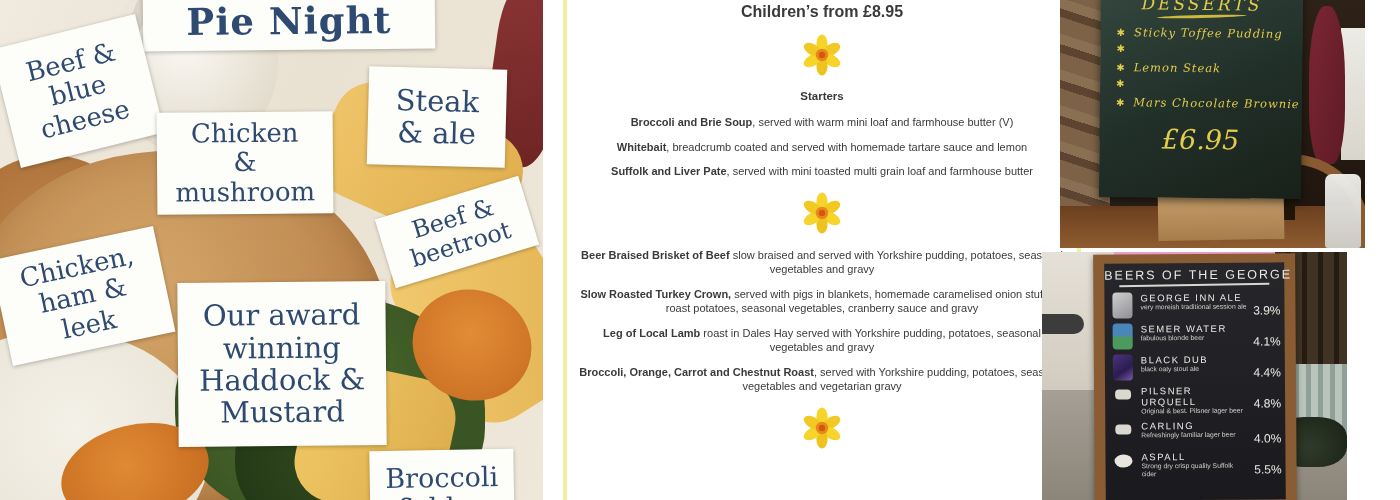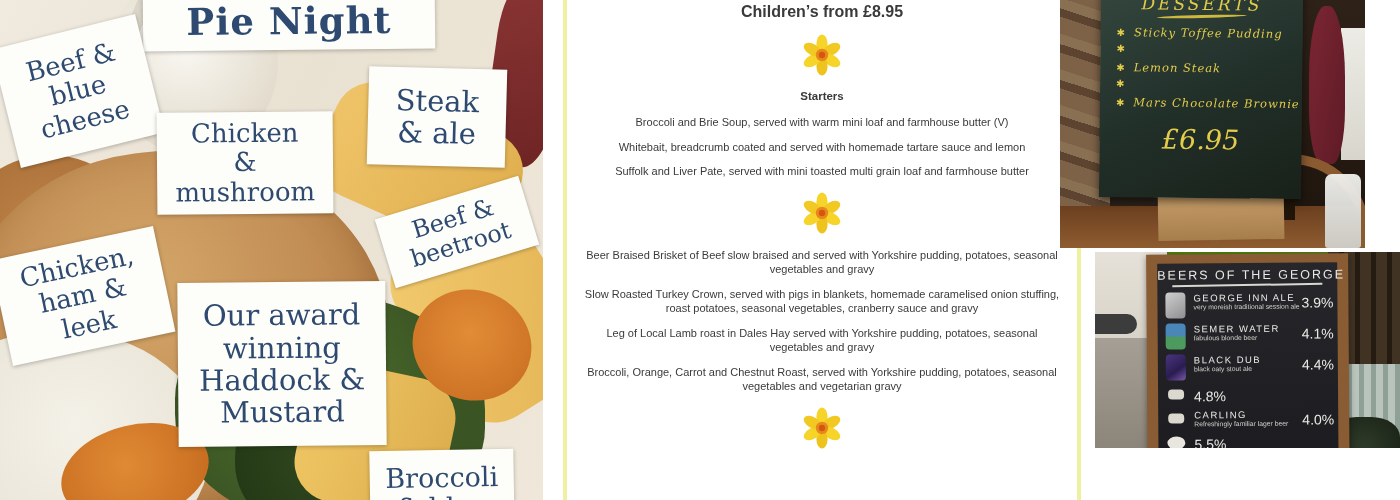--- a/index.html
+++ b/index.html
@@ -49,21 +49,21 @@
   .lbl-haddock{left:178px;top:282px;width:208px;height:164px;font-size:29px;transform:rotate(-.5deg);}
   .lbl-broccoli{left:370px;top:450px;width:144px;height:86px;font-size:27px;transform:rotate(-1deg);}
 
   
   .menu{position:absolute;left:563px;top:0;width:518px;height:500px;box-sizing:border-box;background:#fff;
     border-left:4px solid #eef0a2;border-right:4px solid #eef0a2;text-align:center;color:#3a3a3a;overflow:hidden;}
   .menu-title{font-size:16px;font-weight:bold;margin:3px 0 0;}
   .daffodil{display:block;margin:13px auto 14px;}
   .menu-h{font-size:11.5px;font-weight:bold;margin:0 0 13px;}
   .mi{font-size:11px;line-height:14.5px;margin:0 12px 10px;}
-  .mi b{font-weight:normal;margin-top:44px;}
+  .mi b{font-weight:bold;margin-top:44px;}
 
   
   .photo-rt{position:absolute;left:1060px;top:0;width:305px;height:248px;overflow:hidden;background:#2a2018;}
   .photo-rt .blob{position:absolute;}
   .rt-stone{left:0;top:0;width:50px;height:248px;
     background:repeating-linear-gradient(18deg,#7d6248 0 16px,#5c4430 16px 24px,#8a7052 24px 34px);}
   .rt-roomdark{right:0;top:0;width:130px;height:248px;background:linear-gradient(180deg,#2e2218,#1d140d);}
   .rt-window{right:0;top:28px;width:24px;height:132px;background:linear-gradient(#ecebe5,#d8d6cc);}
   .rt-curtain{right:20px;top:6px;width:36px;height:158px;border-radius:45% 45% 35% 35%;
     background:linear-gradient(100deg,#7c2633,#5e1b26);}
@@ -81,21 +81,21 @@
   .rt-title{margin-top:2px;text-align:center;font-size:17px;letter-spacing:3px;font-style:italic;
     font-family:"DejaVu Serif",serif;}
   .rt-underline{width:90px;height:3px;background:#cdb93e;border-radius:50%;margin:1px auto 8px;transform:rotate(-2deg);}
   .rt-item{display:flex;align-items:center;gap:8px;margin:0 0 4px 16px;font-size:11.5px;font-style:italic;
     font-family:"DejaVu Serif",serif;letter-spacing:1px;}
   .rt-star{font-size:10px;font-style:normal;}
   .rt-lonestar{margin:2px 0 6px 16px;font-size:10px;}
   .rt-price{margin-top:14px;text-align:center;font-size:27px;font-style:italic;font-family:"DejaVu Serif",serif;}
 
   
-  .photo-rb{position:absolute;left:1095px;top:252px;width:305px;height:196px;overflow:hidden;background:#4d7c0f;}
+  .photo-rb{position:absolute;left:1042px;top:252px;width:305px;height:248px;overflow:hidden;background:#f9a8d4;}
   .photo-rb .blob{position:absolute;}
   .rb-wall{left:0;top:0;width:72px;height:150px;background:linear-gradient(#e6e1d8,#cfc9bd);}
   .rb-ground{left:0;bottom:0;width:100%;height:110px;background:linear-gradient(#a59f95,#8b857a);}
   .rb-pipe{left:0;top:62px;width:42px;height:20px;background:#3c3c3c;border-radius:0 10px 10px 0;}
   .rb-fence-dark{right:0;top:0;width:72px;height:112px;
     background:repeating-linear-gradient(90deg,#403324 0 11px,#261b11 11px 16px);}
   .rb-fence-light{right:0;top:112px;width:72px;height:86px;
     background:repeating-linear-gradient(90deg,#b9c4bd 0 7px,#8fa097 7px 12px);}
   .rb-bush{right:0;top:165px;width:72px;height:50px;background:radial-gradient(circle at 50% 60%,#2f3b2a,#1d2619 80%);border-radius:40%;}
   .rb-frame{left:52px;top:2px;width:202px;height:260px;background:#8a5c34;transform:rotate(-.4deg);
@@ -109,21 +109,21 @@
   .badge{border-radius:4px;}
   .badge-george{width:20px;height:26px;background:linear-gradient(145deg,#cfcfcf,#8f8f93);}
   .badge-semer{width:20px;height:26px;background:linear-gradient(180deg,#4a86b8 45%,#4c9a5e 55%);}
   .badge-blackdub{width:20px;height:26px;background:linear-gradient(145deg,#4a3580,#2a1c50 60%,#7a5aa8);}
   .badge-pilsner{width:16px;height:10px;background:#dad8cf;margin-top:4px;}
   .badge-carling{width:16px;height:10px;background:#dad8cf;margin-top:4px;}
   .badge-aspall{width:18px;height:13px;background:#e8e6de;border-radius:50%;margin-top:3px;}
   .rb-beer{flex:1;text-align:left;}
   .rb-name{font-size:9.5px;letter-spacing:1.5px;line-height:11px;}
   .rb-desc{font-size:6.8px;color:#cfcfca;line-height:8px;max-width:108px;}
-  .rb-abv{flex:0 0 30px;font-size:14px;text-align:right;margin-top:3px;}
+  .rb-abv{flex:0 0 30px;font-size:12px;text-align:right;margin-top:12px;}
 </style>
 </head>
 <body>
 
 <div class="canvas">
 
   <div class="photo-left">
     <div class="blob pl-saucepot"></div>
     <div class="blob pl-spoon"></div>
     <div class="blob pl-redcloth"></div>
@@ -306,38 +306,46 @@
             <div class="rb-name">BLACK DUB</div>
             <div class="rb-desc">black oaty stout ale</div>
           </span>
           <span class="rb-abv">4.4%</span>
         </div>
 
         <div class="rb-row">
           <span class="rb-badge">
               <span class="badge badge-pilsner"></span>
             </span>
+          <span class="rb-beer">
+            <div class="rb-name">PILSNER URQUELL</div>
+            <div class="rb-desc">Original &amp; best. Pilsner lager beer</div>
+          </span>
           <span class="rb-abv">4.8%</span>
         </div>
 
         <div class="rb-row">
           <span class="rb-badge">
               <span class="badge badge-carling"></span>
             </span>
           <span class="rb-beer">
             <div class="rb-name">CARLING</div>
             <div class="rb-desc">Refreshingly familiar lager beer</div>
           </span>
           <span class="rb-abv">4.0%</span>
         </div>
 
         <div class="rb-row">
           <span class="rb-badge">
               <span class="badge badge-aspall"></span>
             </span>
+          <span class="rb-beer">
+            <div class="rb-name">ASPALL</div>
+            <div class="rb-desc">Strong dry crisp quality Suffolk cider</div>
+          </span>
           <span class="rb-abv">5.5%</span>
         </div>
 
       </div>
     </div>
   </div>
 
 </div>
 
 </body></html>

